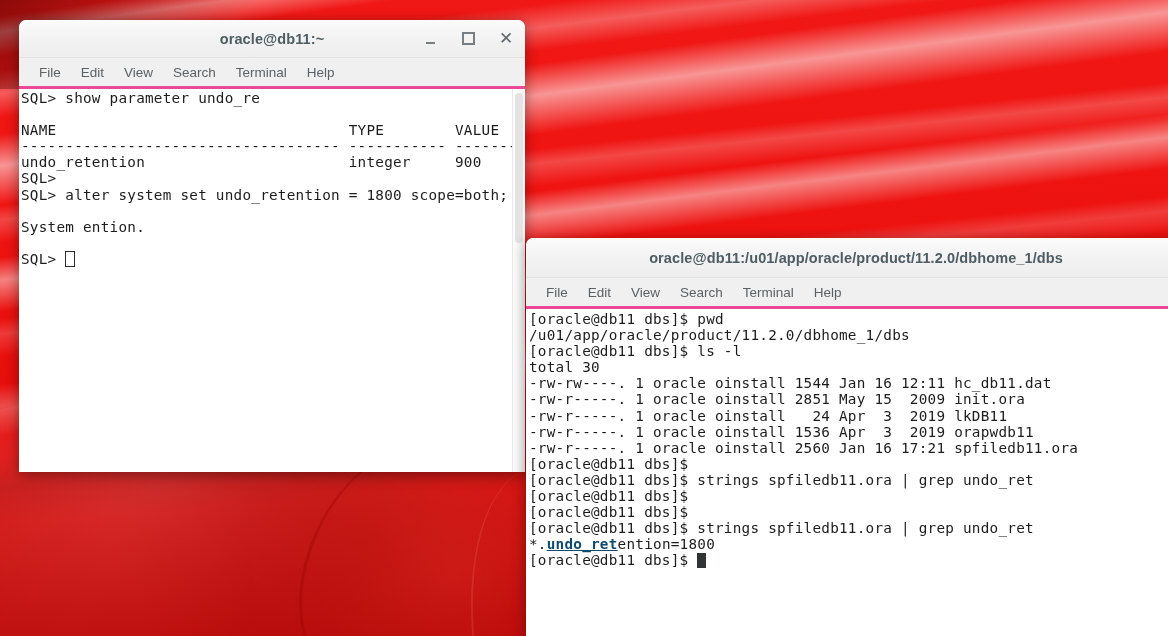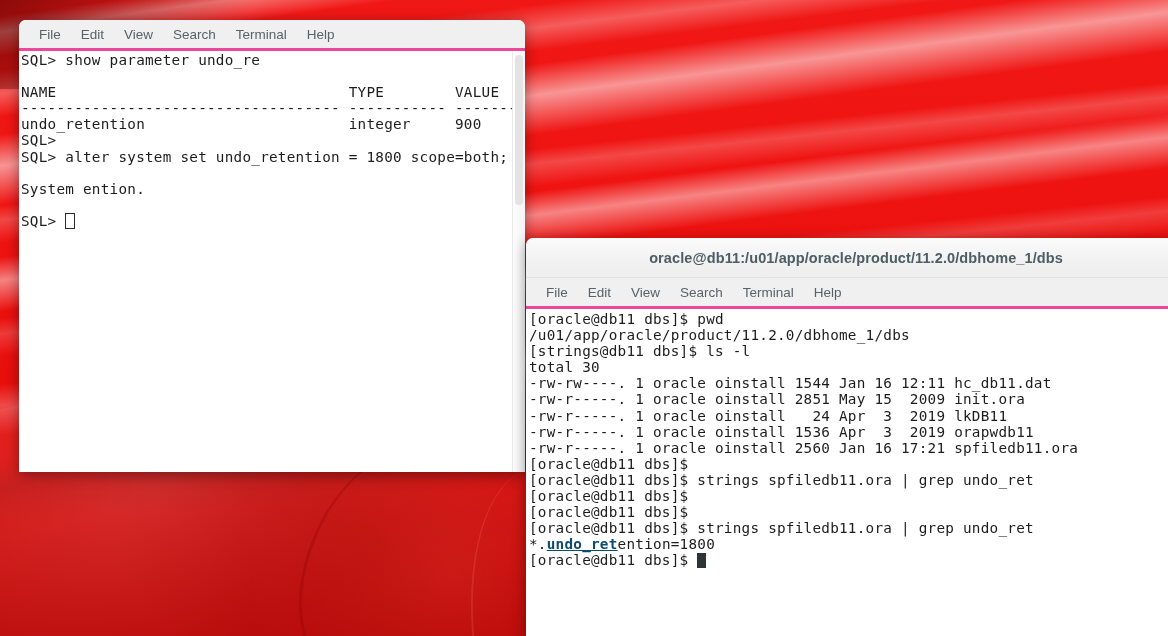--- a/index.html
+++ b/index.html
@@ -254,20 +254,34 @@
   <div class="wp-topleft-dark"></div>
   <div class="wp-swirl-a"></div>
   <div class="wp-swirl-b"></div>
   <div class="wp-swirl-c"></div>
   <div class="wp-arc-a"></div>
   <div class="wp-arc-b"></div>
   <div class="wp-bottom-dark"></div>
 
   <div class="window" id="window-sqlplus">
 
+    <div class="titlebar">
+      <div class="title-text">oracle@db11:~</div>
+      <div class="win-buttons">
+        <div class="win-btn">
+          <span class="min-glyph"></span>
+        </div>
+        <div class="win-btn">
+          <span class="max-glyph"></span>
+        </div>
+        <div class="win-btn">
+          <span class="close-glyph">✕</span>
+        </div>
+      </div>
+    </div>
 
     <div class="menubar">
       <div class="menu-item">File</div>
       <div class="menu-item">Edit</div>
       <div class="menu-item">View</div>
       <div class="menu-item">Search</div>
       <div class="menu-item">Terminal</div>
       <div class="menu-item">Help</div>
     </div>
 
@@ -302,21 +316,21 @@
       <div class="menu-item">Edit</div>
       <div class="menu-item">View</div>
       <div class="menu-item">Search</div>
       <div class="menu-item">Terminal</div>
       <div class="menu-item">Help</div>
     </div>
 
     <div class="term-body">
       <div class="term-text"><span>[oracle@db11 dbs]$ pwd</span>
 <span>/u01/app/oracle/product/11.2.0/dbhome_1/dbs</span>
-<span>[strings@db11 dbs]$ ls -l</span>
+<span>[oracle@db11 dbs]$ ls -l</span>
 <span>total 30</span>
 <span>-rw-rw----. 1 oracle oinstall 1544 Jan 16 12:11 hc_db11.dat</span>
 <span>-rw-r-----. 1 oracle oinstall 2851 May 15  2009 init.ora</span>
 <span>-rw-r-----. 1 oracle oinstall   24 Apr  3  2019 lkDB11</span>
 <span>-rw-r-----. 1 oracle oinstall 1536 Apr  3  2019 orapwdb11</span>
 <span>-rw-r-----. 1 oracle oinstall 2560 Jan 16 17:21 spfiledb11.ora</span>
 <span>[oracle@db11 dbs]$</span>
 <span>[oracle@db11 dbs]$ strings spfiledb11.ora | grep undo_ret</span>
 <span>[oracle@db11 dbs]$</span>
 <span>[oracle@db11 dbs]$</span>

